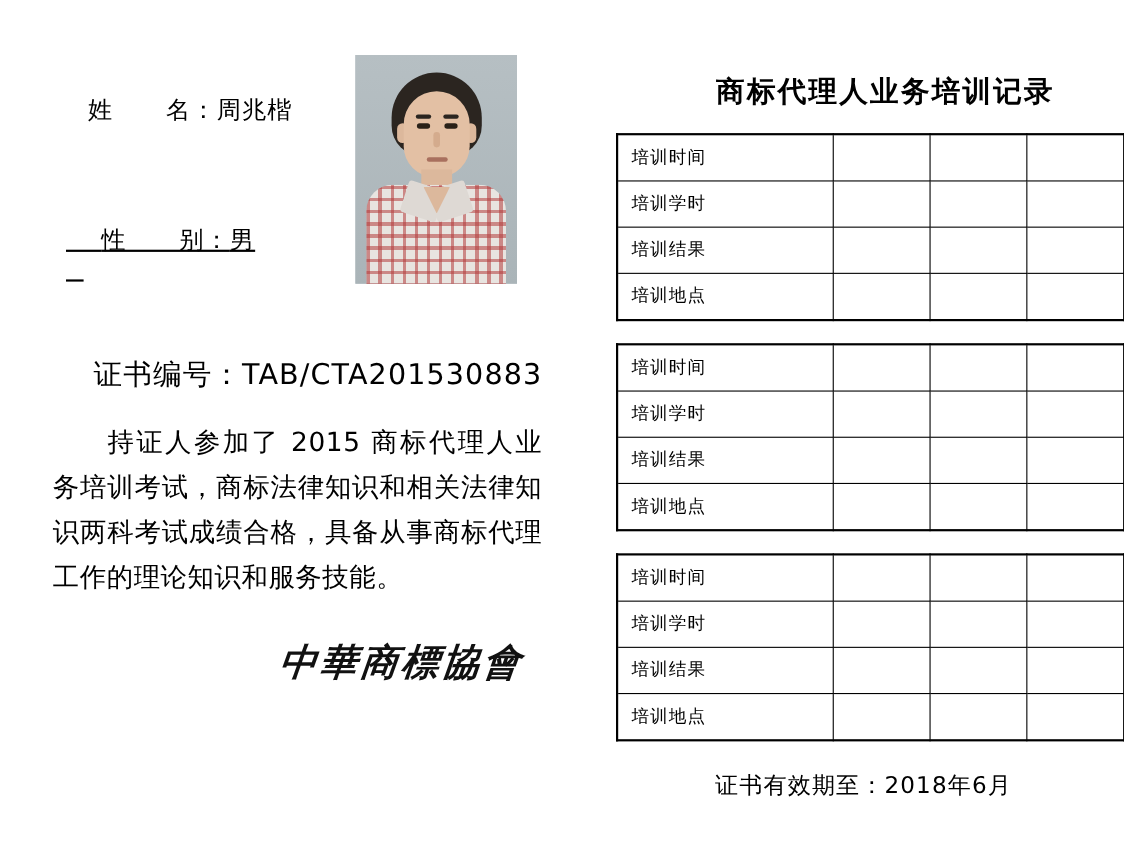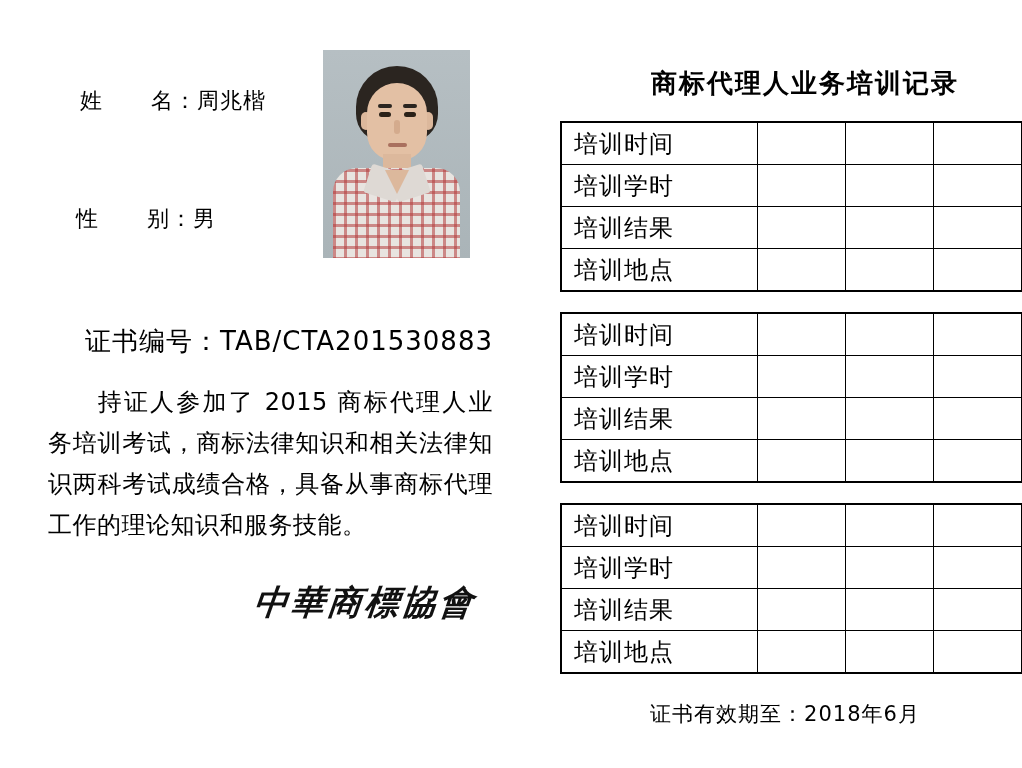--- a/index.html
+++ b/index.html
@@ -24,21 +24,21 @@
     width: 480px;
   }
 
   .field-row {
     font-size: 22px;
     line-height: 1.2;
     letter-spacing: 1px;
     white-space: pre;
   }
   .field-name { position: absolute; left: 8px;  top: 22px; }
-  .field-sex  { position: absolute; left: 4px;  top: 140px; }
+  .field-sex  { position: absolute; left: 20px;  top: 140px; text-decoration: underline; }
   .field-cert { position: absolute; left: 8px;  top: 255px; font-size: 26px; }
 
   .photo {
     position: absolute;
     left: 283px;
     top: 10px;
     width: 147px;
     height: 208px;
     overflow: hidden;
     background: #b9c2c6;
@@ -99,21 +99,21 @@
   table.train {
     border-collapse: collapse;
     width: 445px;
     table-layout: fixed;
     margin-top: 20px;
     border: 2px solid #000;
   }
   table.train td {
     border: 1px solid #000;
     height: 41px;
-    font-size: 24px;
+    font-size: 16px;
     letter-spacing: 1px;
     padding: 0 0 0 12px;
     vertical-align: middle;
   }
   table.train td.label { width: 183px; }
   table.train td.cell  { width: 87px; padding: 0; }
 
   .validity {
     margin-top: 26px;
     margin-left: 20px;

